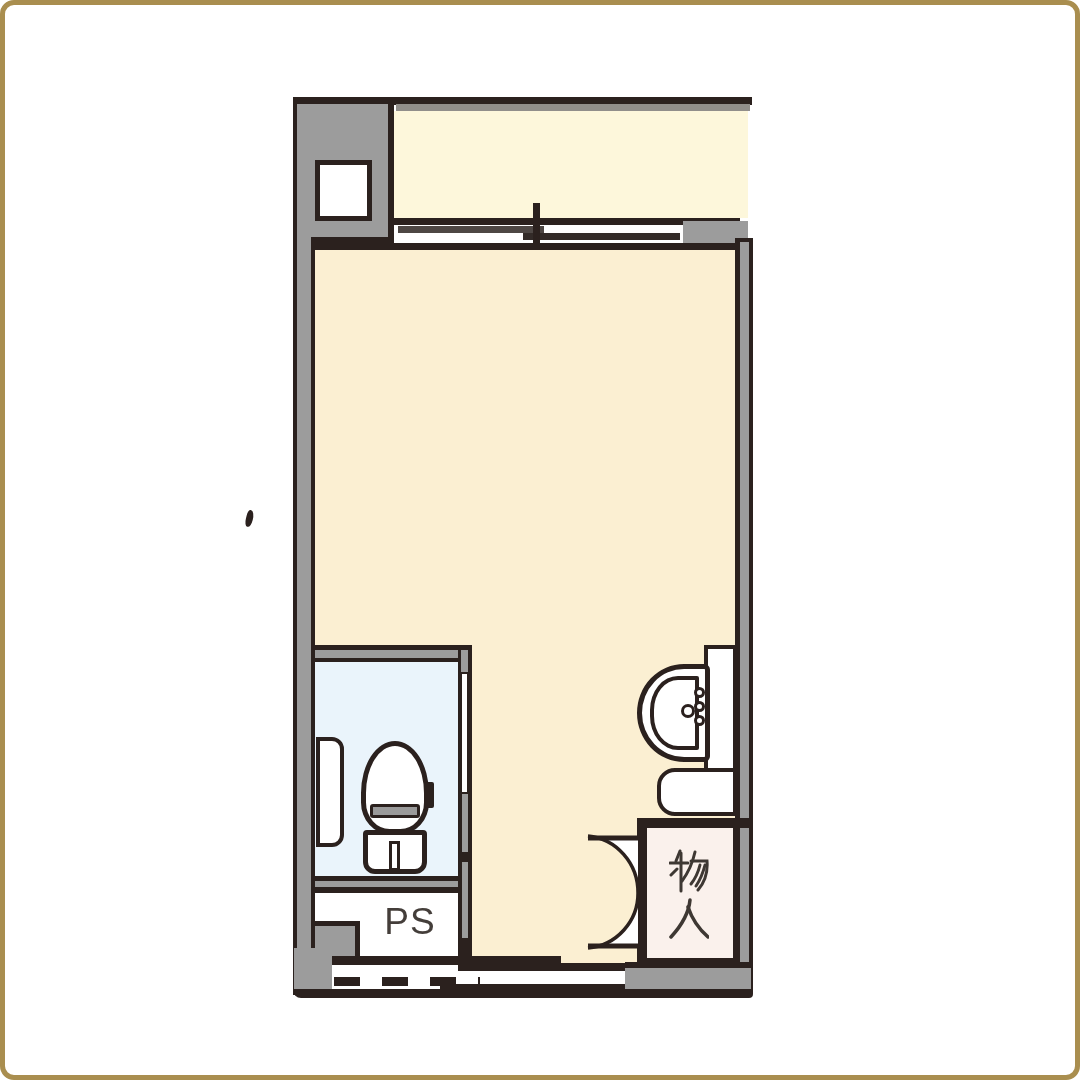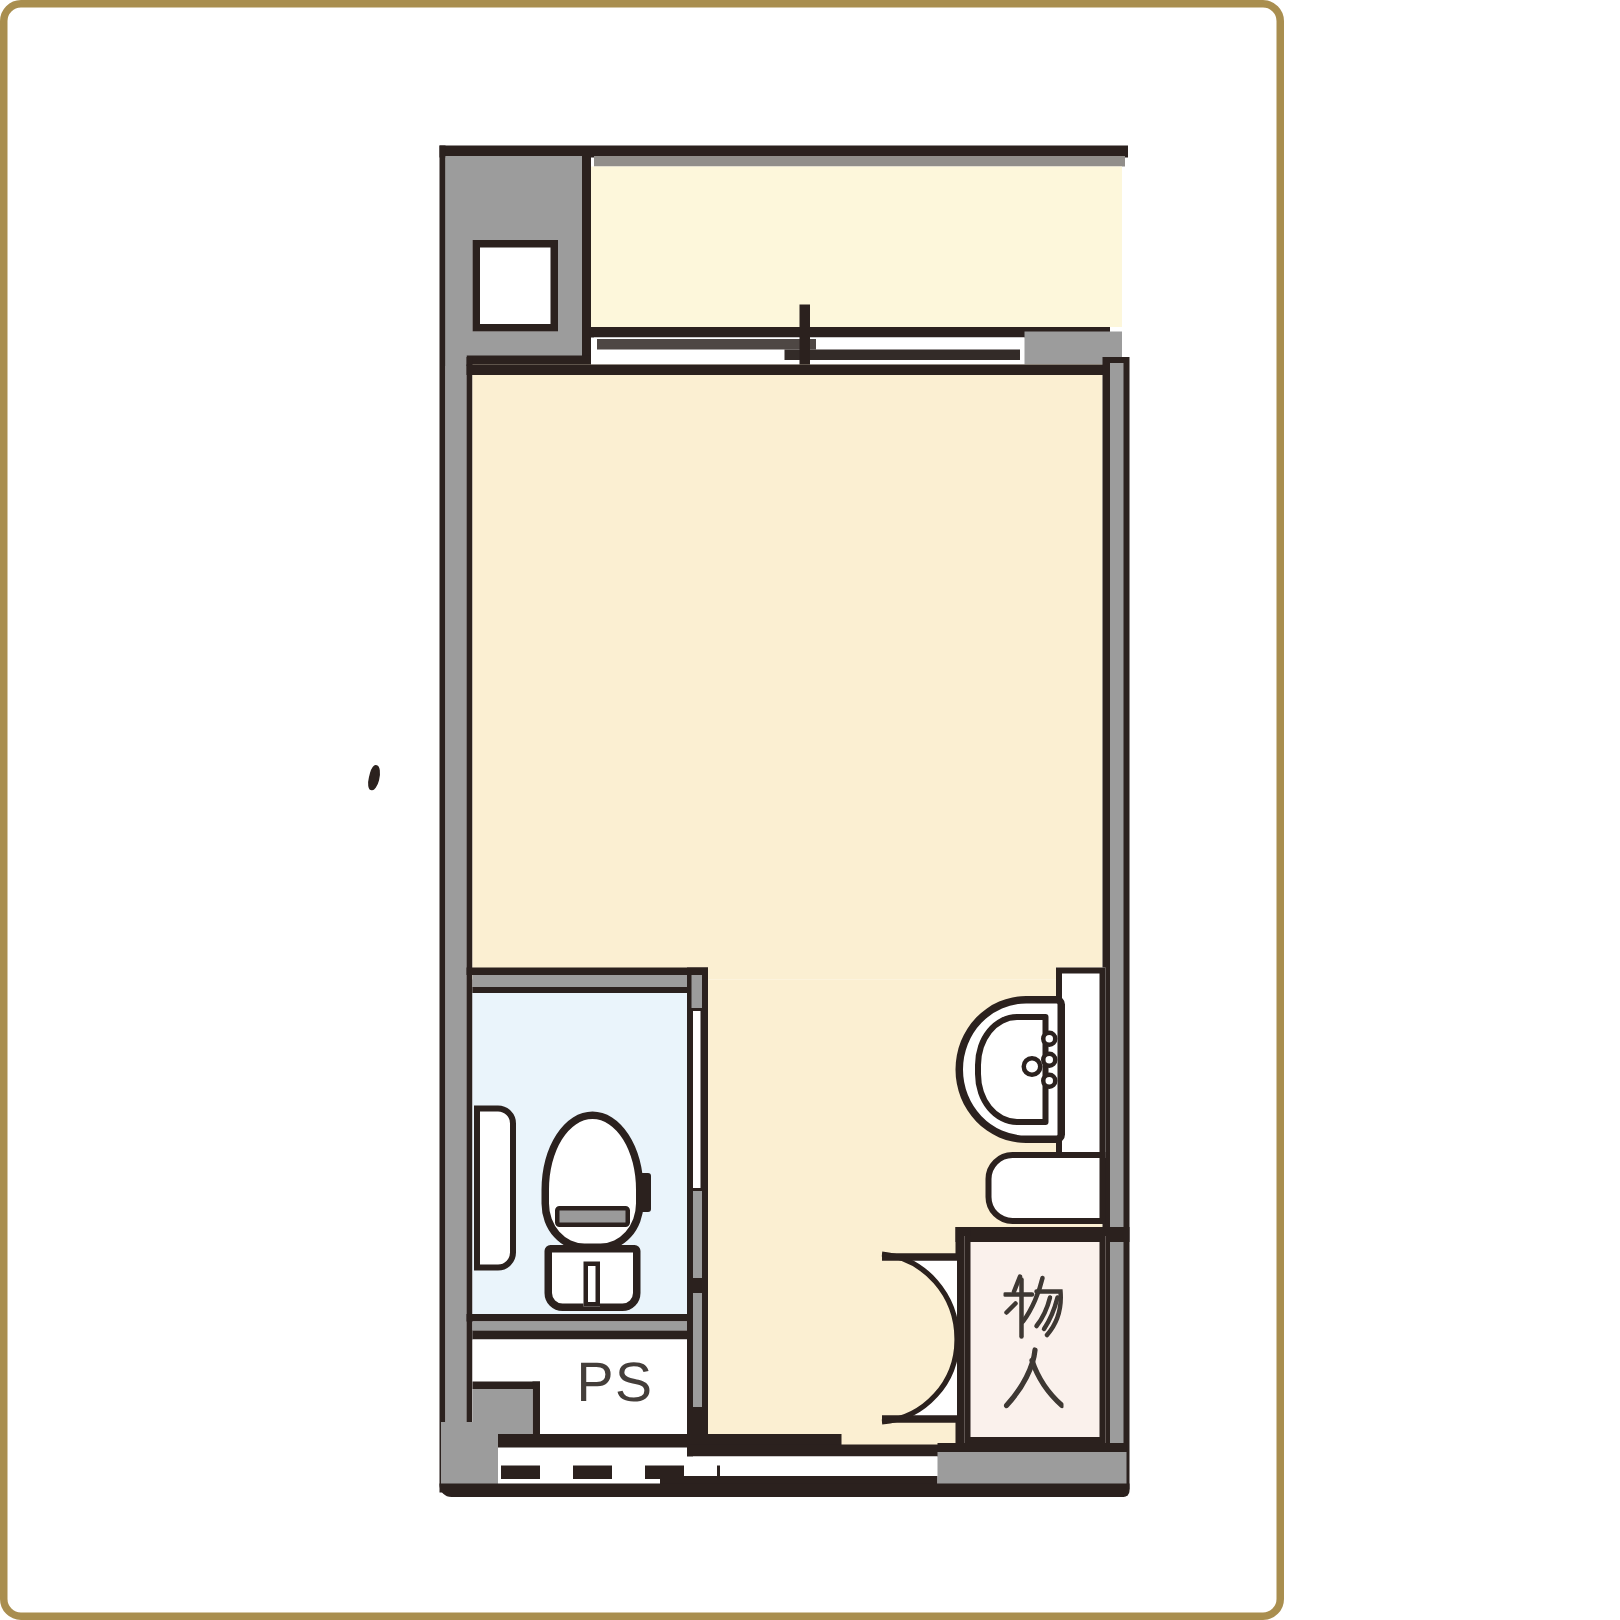--- a/index.html
+++ b/index.html
@@ -1,21 +1,21 @@
 <!DOCTYPE html>
 <html style="--c-frame: #A98E4F; --c-outline: #2B211E; --c-wall: #9C9C9C; --c-main: #FBEFD2; --c-balcony: #FDF7DB; --c-toilet: #EAF4FB; --c-storage: #FAF1EC; --c-white: #FFFFFF; --c-label: #443E3A;"><head>
 <meta charset="utf-8">
 <style>
   :root{
     --c-frame:#A98E4F; --c-outline:#2B211E; --c-wall:#9C9C9C;
     --c-main:#FBEFD2; --c-balcony:#FDF7DB; --c-toilet:#EAF4FB;
     --c-storage:#FAF1EC; --c-white:#FFFFFF; --c-label:#443E3A;
   }
   html,body{margin:0;padding:0;background:#fff;}
-  #canvas{position:relative;width:856px;height:1080px;background:var(--c-white);
+  #canvas{position:relative;width:1080px;height:1080px;background:var(--c-white);
           font-family:"Liberation Sans",sans-serif;overflow:hidden;}
   .frame{position:absolute;left:0;top:0;right:0;bottom:0;
          border:5px solid var(--c-frame);border-radius:14px;}
   .abs{position:absolute;box-sizing:border-box;}
   .dk{background:var(--c-outline);}
   .gy{background:var(--c-wall);}
   .wh{background:var(--c-white);}
   .cream{background:var(--c-main);}
   .fixture{background:var(--c-white);border:4px solid var(--c-outline);}
   .lbl{color:var(--c-label);}

